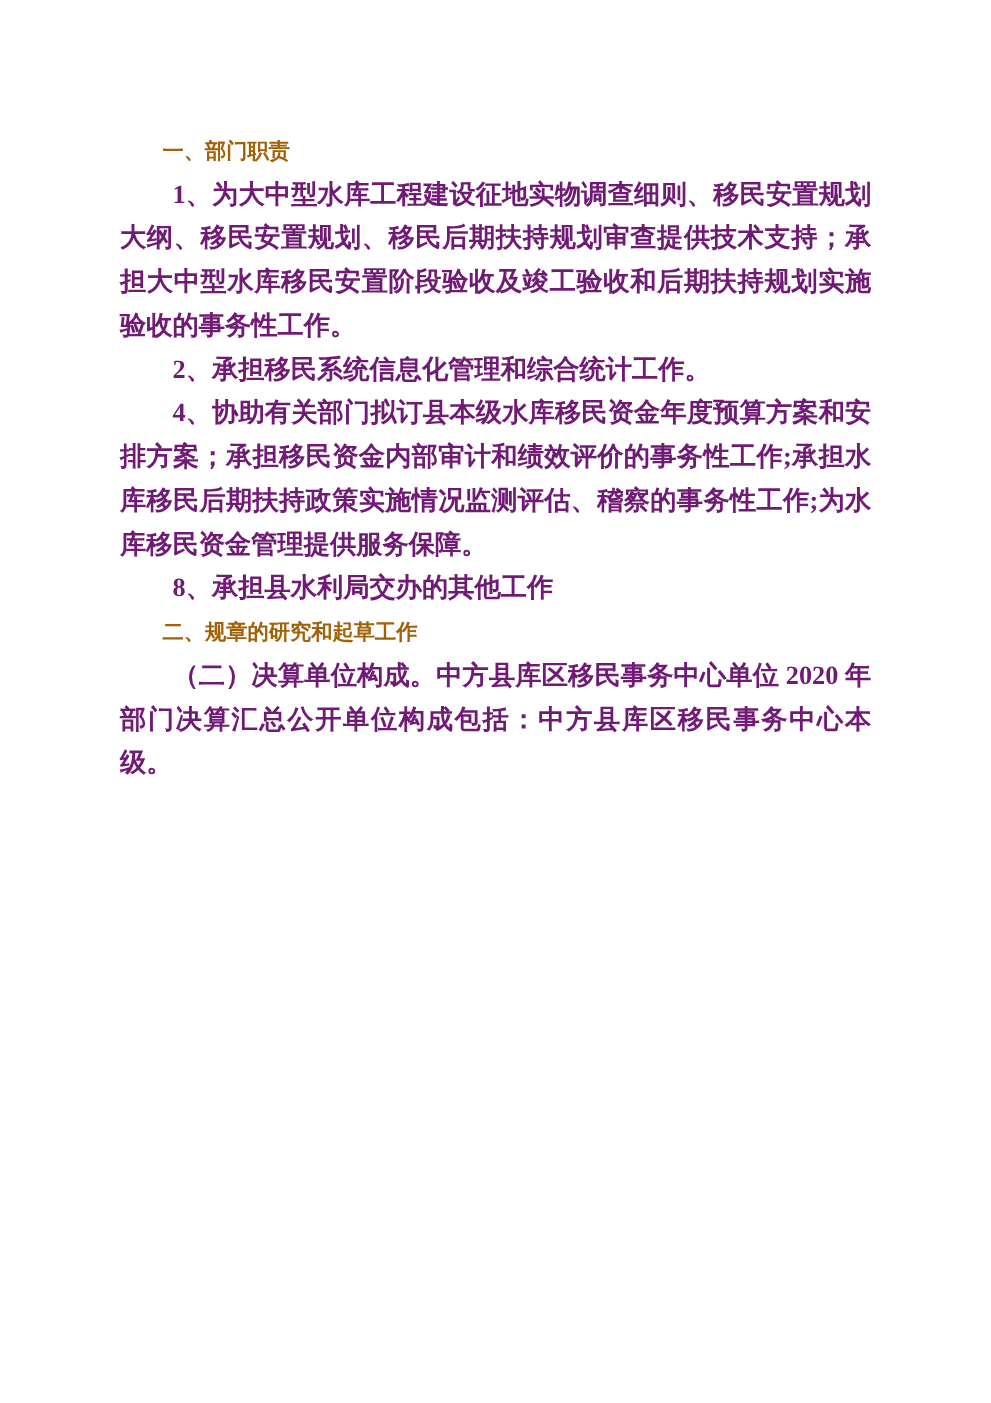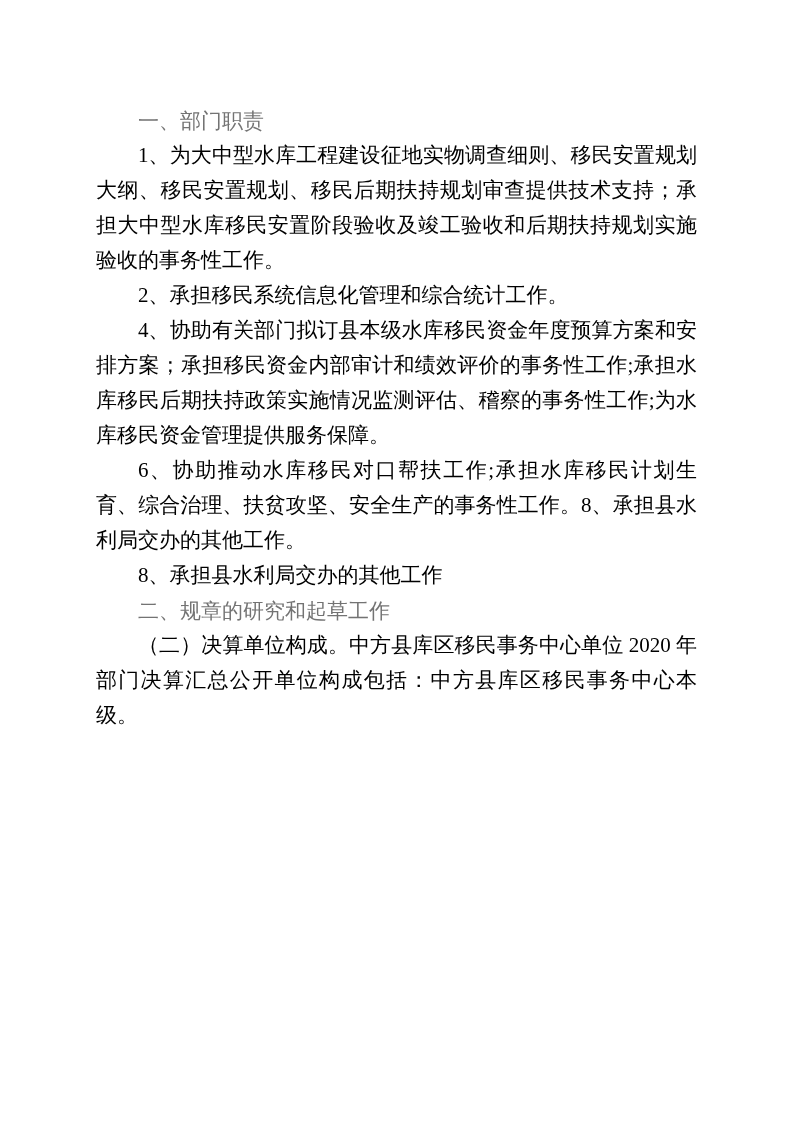--- a/index.html
+++ b/index.html
@@ -19,52 +19,52 @@
   }
   .doc-body {
     font-family: "Liberation Serif", "DejaVu Serif", serif;
     font-size: 21px;
     line-height: 35px;
     color: #000000;
   }
   .doc-heading {
     margin: 0;
     font-family: "Liberation Sans", "DejaVu Sans", sans-serif;
-    font-weight: 400;
-    font-size: 21px;
+    font-weight: 700;
+    font-size: 17px;
     line-height: 35px;
     text-indent: 2em;
-    color: #737373;
+    color: #a16207;
   }
   .doc-paragraph {
     margin: 0;
     text-indent: 2em;
     text-align: justify;
     text-justify: inter-ideograph;
     word-break: break-all;
-    color: #000000;
+    color: #701a75;
+    font-weight: bold;
   }
 </style>
 </head>
 <body>
 
 <div class="page">
   <div class="doc-body">
 
     <h2 class="doc-heading">一、部门职责</h2>
 
     <p class="doc-paragraph">1、为大中型水库工程建设征地实物调查细则、移民安置规划大纲、移民安置规划、移民后期扶持规划审查提供技术支持；承担大中型水库移民安置阶段验收及竣工验收和后期扶持规划实施验收的事务性工作。</p>
 
     <p class="doc-paragraph">2、承担移民系统信息化管理和综合统计工作。</p>
 
 
     <p class="doc-paragraph">4、协助有关部门拟订县本级水库移民资金年度预算方案和安排方案；承担移民资金内部审计和绩效评价的事务性工作;承担水库移民后期扶持政策实施情况监测评估、稽察的事务性工作;为水库移民资金管理提供服务保障。</p>
 
 
-    <p class="doc-paragraph">6、协助推动水库移民对口帮扶工作;承担水库移民计划生育、综合治理、扶贫攻坚、安全生产的事务性工作。8、承担县水利局交办的其他工作。</p>
 
 
     <p class="doc-paragraph">8、承担县水利局交办的其他工作</p>
 
     <h2 class="doc-heading">二、规章的研究和起草工作</h2>
 
 
     <p class="doc-paragraph">（二）决算单位构成。中方县库区移民事务中心单位 2020 年部门决算汇总公开单位构成包括：中方县库区移民事务中心本级。</p>
 
   </div>

